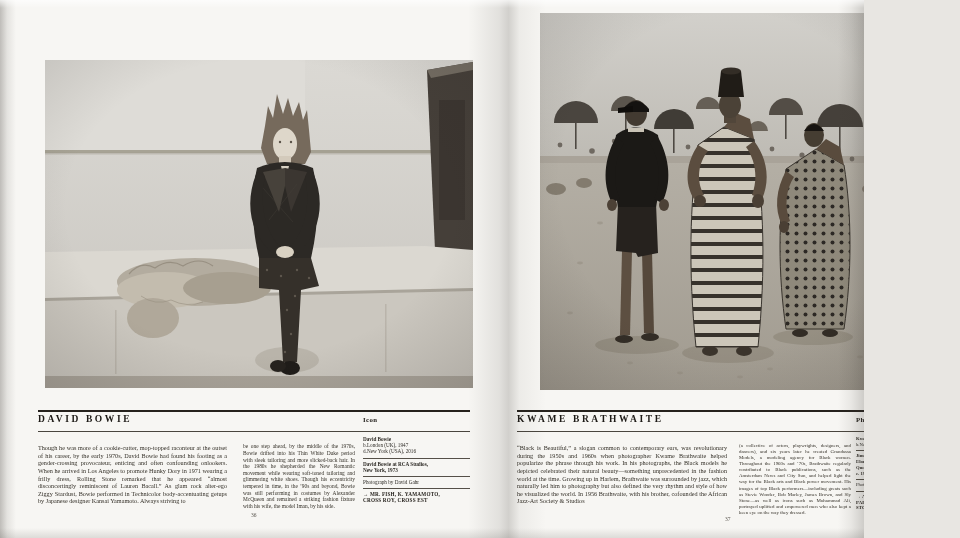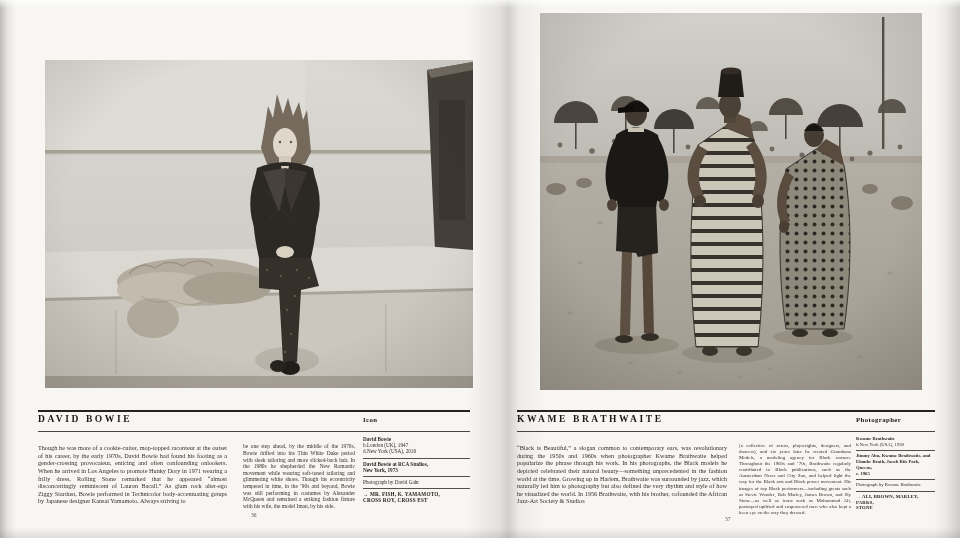--- a/index.html
+++ b/index.html
@@ -1,16 +1,16 @@
 <!DOCTYPE html>
 <html><head>
 <meta charset="utf-8">
 <style>
   html,body{margin:0;padding:0;background:#e8e6e2;}
-  .canvas{position:relative;width:960px;height:538px;background:#f7f6f3;overflow:hidden;
+  .canvas{position:relative;width:864px;height:538px;background:#f7f6f3;overflow:hidden;
           font-family:"Liberation Serif","DejaVu Serif",serif;color:#2e2b26;}
   .page{position:absolute;top:0;bottom:0;}
   .photo{position:absolute;overflow:hidden;background:#cdcac4;}
   .photo svg{display:block;width:100%;height:100%;}
   .rule-heavy{position:absolute;height:2px;background:#26221d;}
   .rule-light{position:absolute;height:1px;background:#4a463f;}
   .entry-heading{position:absolute;font-weight:bold;font-size:9.5px;letter-spacing:2.6px;color:#1d1a16;white-space:nowrap;}
   .cap-label{position:absolute;font-weight:bold;font-size:6.8px;letter-spacing:0.4px;color:#1d1a16;}
   .bodycol{position:absolute;text-align:justify;color:#343028;overflow:hidden;}
   .bc-l1{left:38px;top:438px;width:189px;height:80px;font-size:6.2px;line-height:7.6px;}

